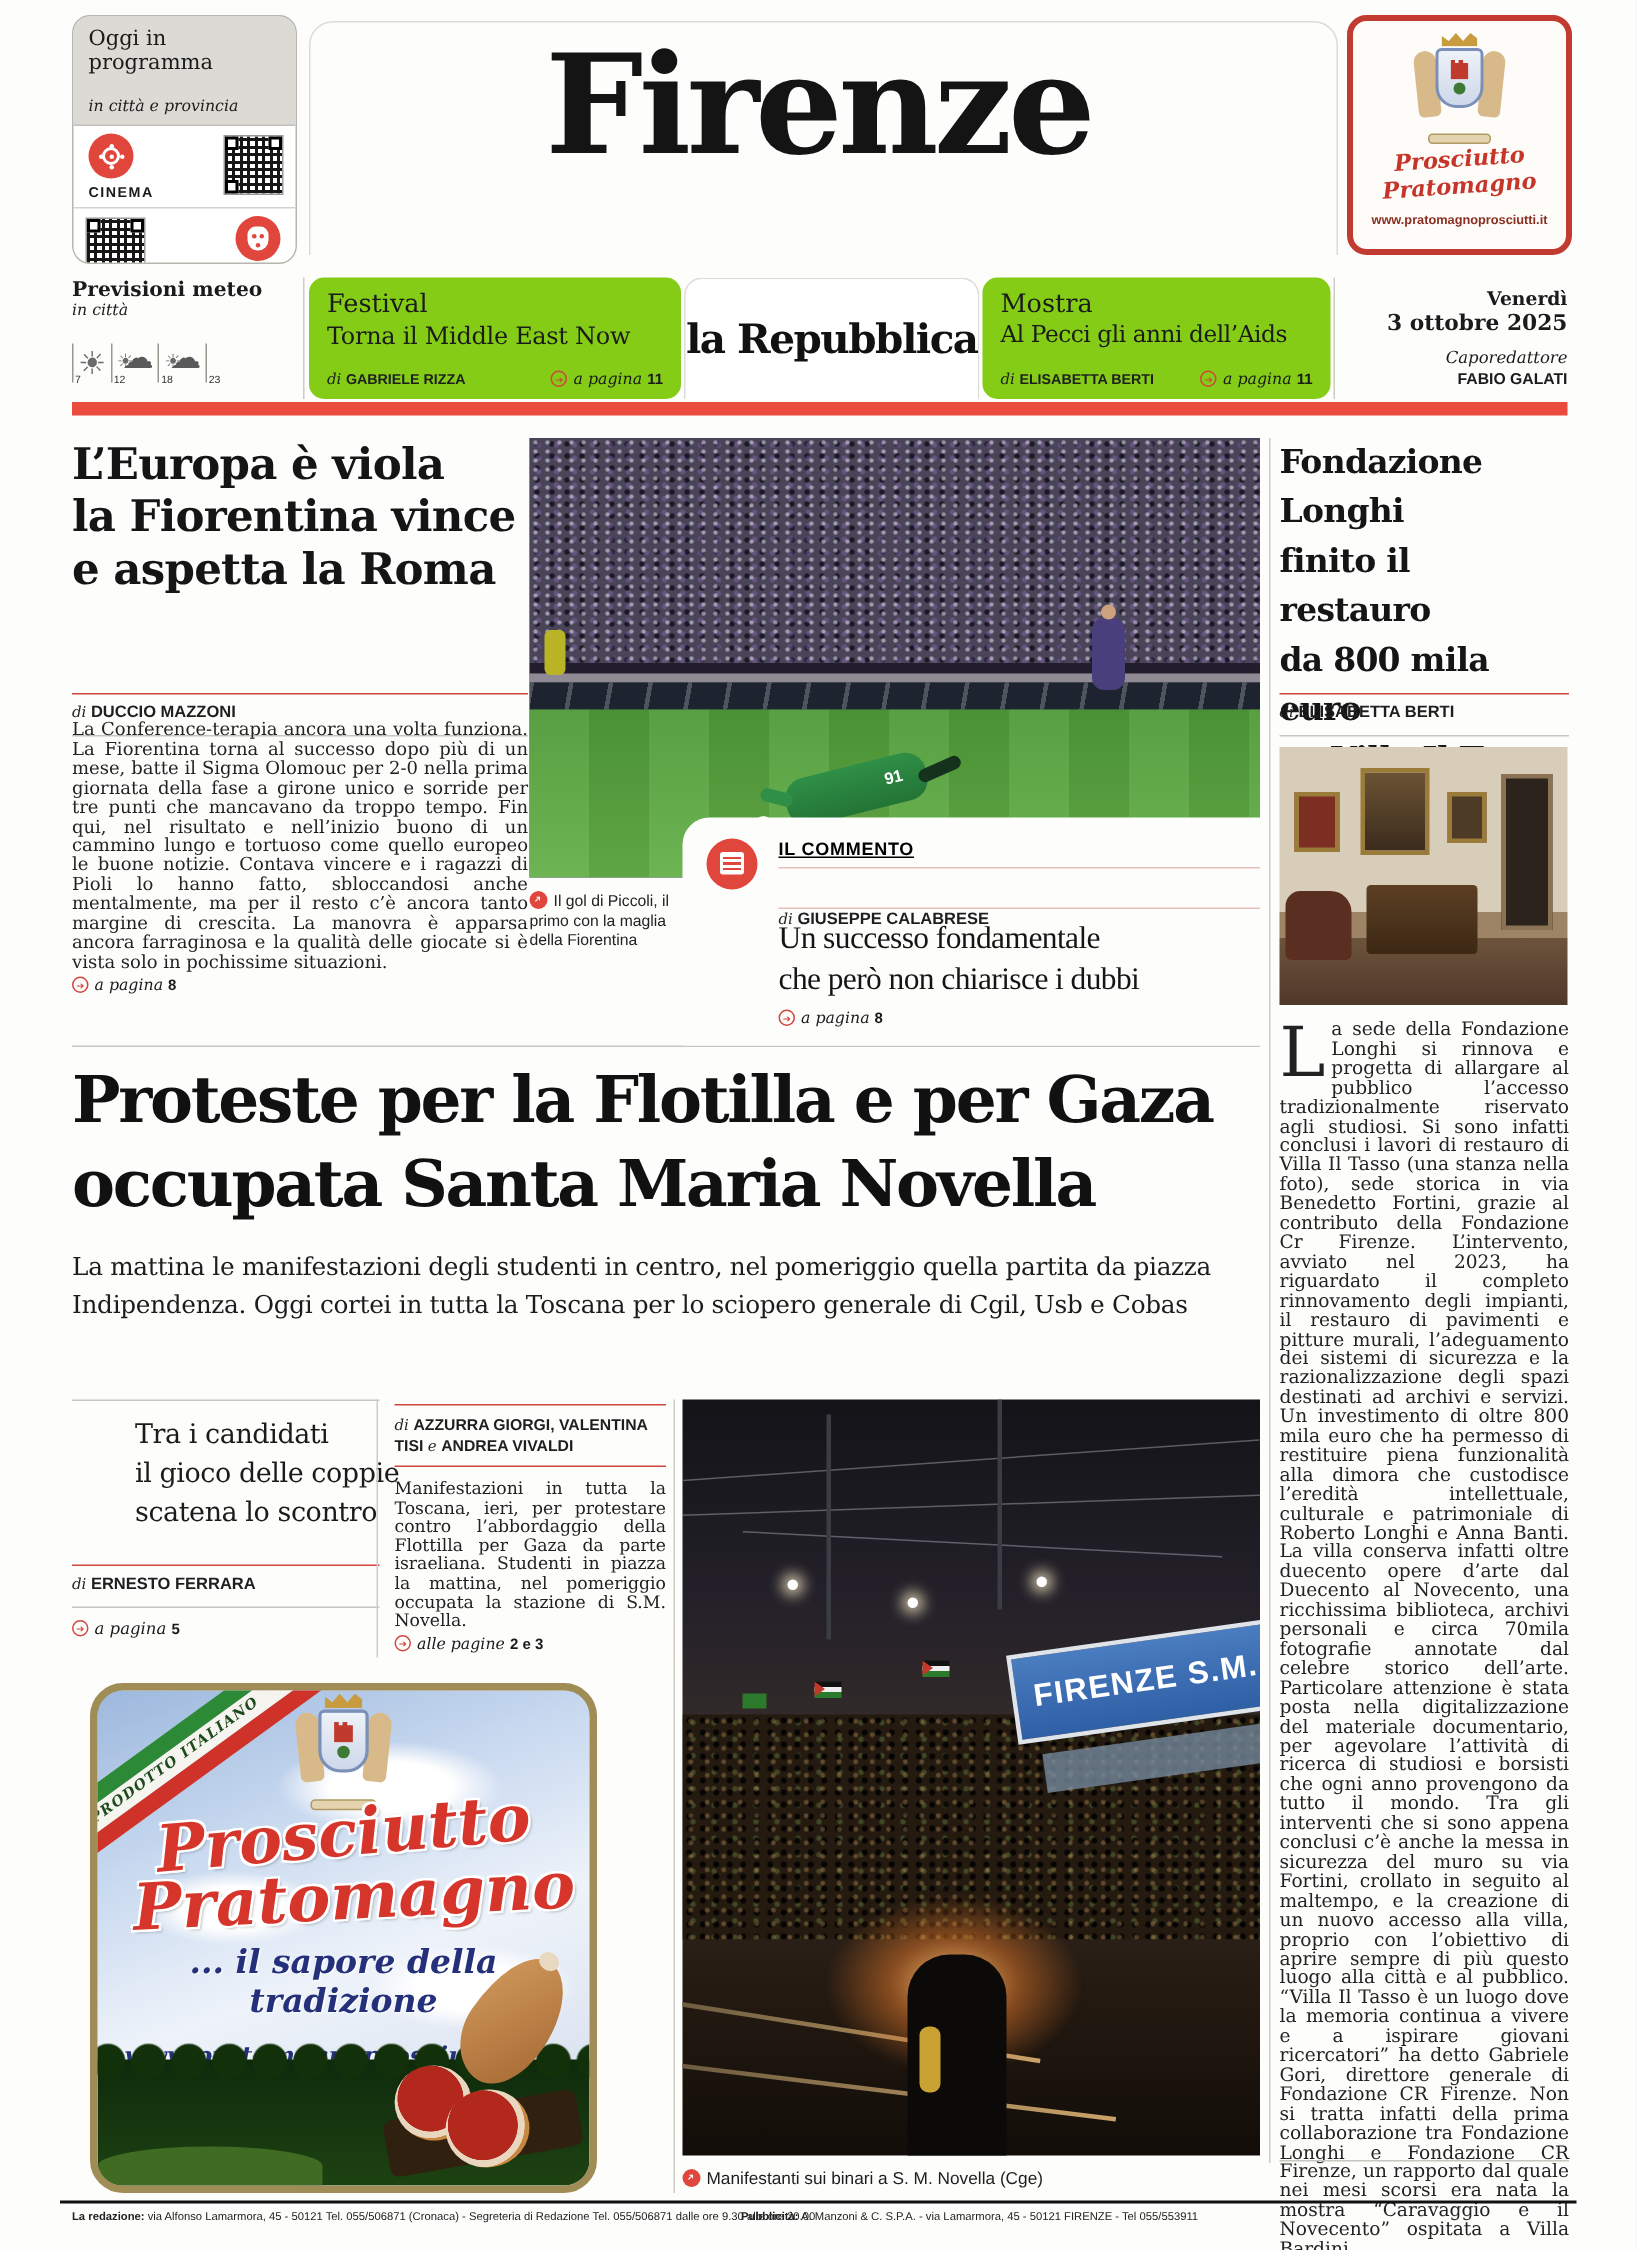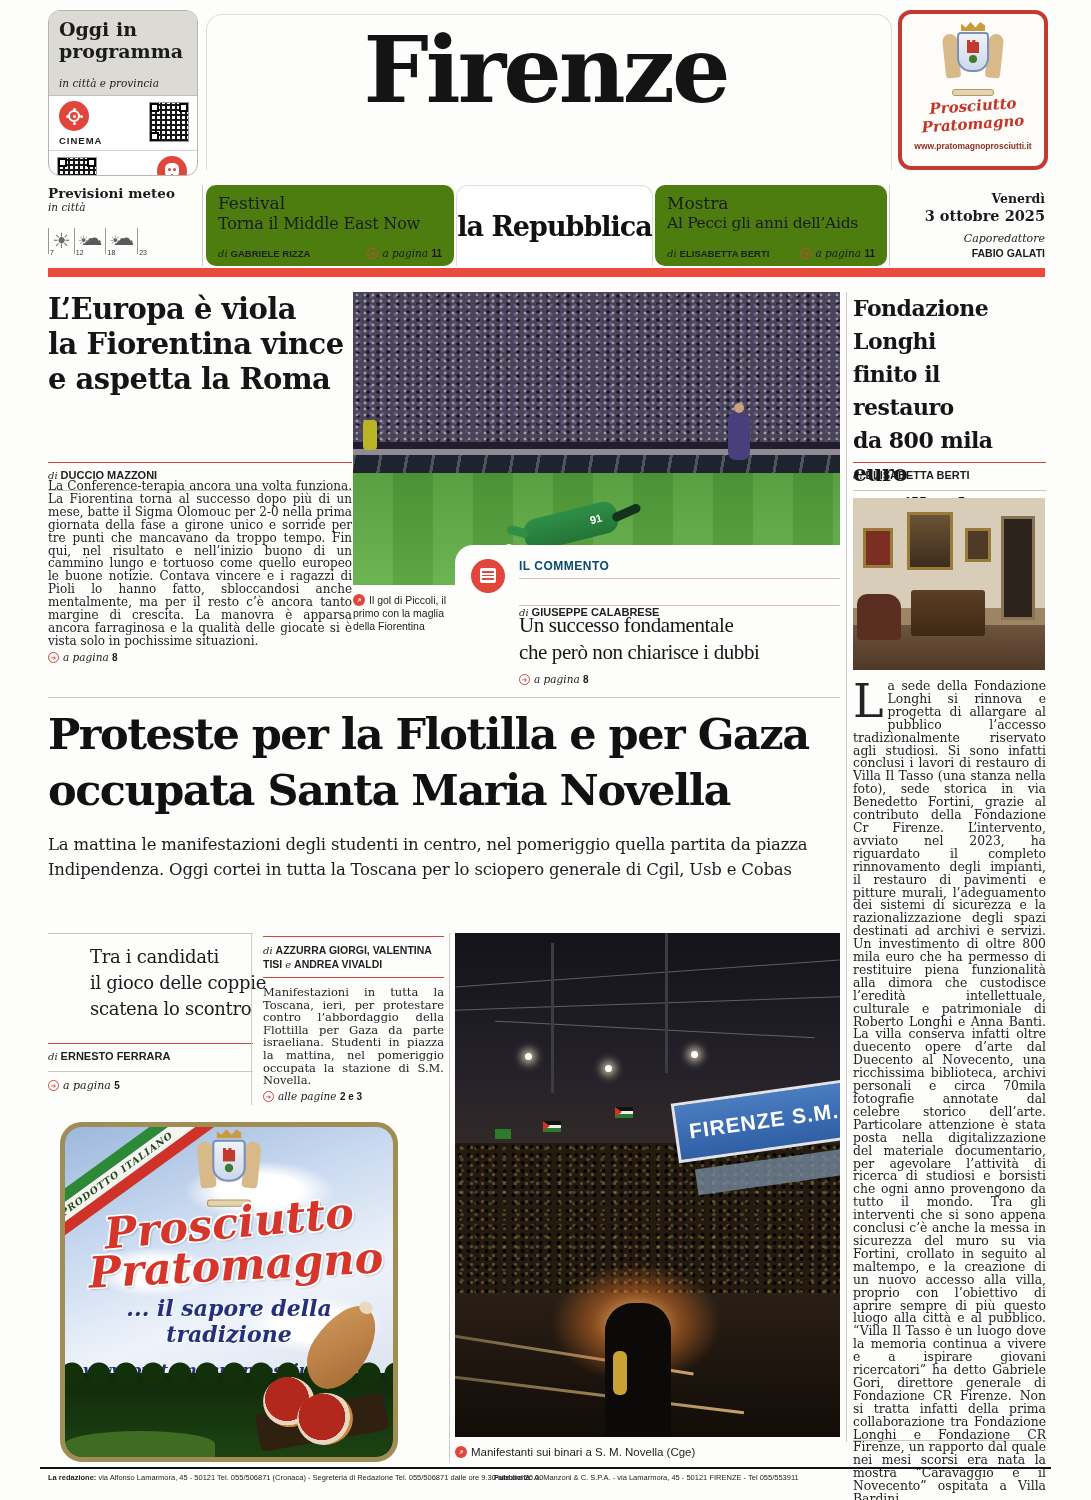--- a/index.html
+++ b/index.html
@@ -9,21 +9,21 @@
   .abs{position:absolute;}
   .prelines{white-space:pre-line;}
   .hair{background:#c9c6c0;height:1px;}
   .vhair{background:#cfccc6;width:1px;}
   .redrule{background:#d0473c;height:1px;}
   .pinkrule{background:#e5beb8;height:1px;}
 
   
   .progbox{left:48px;top:10px;width:150px;height:166px;border:1.5px solid #b8b5af;border-radius:12px;background:#fff;overflow:hidden;}
   .progbox .hd{background:#dcdad4;padding:7px 10px 6px;border-bottom:1px solid #c2c0ba;}
-  .progbox .hd .t{font-weight:700;font-size:19px;}
+  .progbox .hd .t{font-weight:400;font-size:14px;}
   .progbox .hd .s{font-style:italic;font-size:10.5px;margin-top:15px;}
   .prow{position:relative;height:55px;border-bottom:1px solid #d5d3cd;}
   .prow:last-child{border-bottom:none;}
   .plabel{position:absolute;bottom:4px;font:700 9.5px "Liberation Sans",sans-serif;letter-spacing:1px;}
   .qr{position:absolute;width:40px;height:40px;background:#fff;border:1px solid #999;
       background-image:repeating-linear-gradient(0deg,#161616 0 2px,transparent 2px 5px),
                        repeating-linear-gradient(90deg,#161616 0 2px,transparent 2px 5px);}
   .qr i{position:absolute;width:9px;height:9px;border:2px solid #000;background:#fff;}
   .qr .c1{top:0;left:0;} .qr .c2{top:0;right:0;} .qr .c3{bottom:0;left:0;}
   .reddisc{position:absolute;width:30px;height:30px;border-radius:50%;background:#e0463c;}
@@ -54,21 +54,21 @@
   
   .wthr{left:48px;top:185px;width:150px;height:81px;}
   .wthr .t{font-weight:700;font-size:13.5px;}
   .wthr .s{font-style:italic;font-size:10.5px;}
   .wrow{position:absolute;left:0;top:40px;display:flex;align-items:flex-end;gap:3px;font-family:"DejaVu Sans",sans-serif;color:#4c4c4c;}
   .wtick{width:1px;height:26px;background:#9a978f;position:relative;}
   .wtick em{position:absolute;left:2px;bottom:-2px;font:400 7px "Liberation Sans",sans-serif;font-style:normal;color:#333;}
   .wico{font-size:21px;line-height:26px;}
   .wico .sun{color:#6b6b6b;} .wico .cl{color:#5a5a5a;margin-left:-8px;}
 
-  .gcard{background:#4d7c0f;border-radius:10px;padding:8px 12px 6px;}
+  .gcard{background:#84cc16;border-radius:10px;padding:8px 12px 6px;}
   .festival{left:206px;top:185px;width:248px;height:81px;}
   .mostra{left:655px;top:185px;width:232px;height:81px;}
   .gcard .k{font-size:17px;line-height:20px;}
   .gcard .ttl{font-size:16px;line-height:21px;letter-spacing:-0.2px;}
   .mostra .ttl{font-size:15.5px;letter-spacing:-0.3px;}
   .gcard .foot{position:absolute;left:12px;right:12px;bottom:7px;display:flex;justify-content:space-between;align-items:center;}
   .byl{font:700 9.5px "Liberation Sans",sans-serif;color:#1e1e1e;}
   .byl .di{font:italic 10px "DejaVu Serif",serif;font-weight:400;margin-right:3px;}
   .pglink{font-style:italic;font-size:10.5px;color:#1a1a1a;white-space:nowrap;}
   .pglink b{font:700 10px "Liberation Sans",sans-serif;font-style:normal;}
@@ -127,21 +127,21 @@
   .mcaption{left:353px;top:594px;width:100px;font:400 10.5px "Liberation Sans",sans-serif;line-height:13px;color:#222;}
   .capdot{display:inline-block;width:12px;height:12px;background:#e0463c;border-radius:50%;position:relative;margin-right:4px;vertical-align:-2px;}
   .capdot:after{content:"\2794";position:absolute;inset:0;color:#fff;font-size:6px;line-height:12px;text-align:center;transform:rotate(-45deg);font-family:"DejaVu Sans",sans-serif;}
 
   
   .ccard{left:455px;top:545px;width:385px;height:152px;background:#fdfdfc;border-top-left-radius:18px;}
   .ccard .disc{position:absolute;left:16px;top:14px;width:34px;height:34px;border-radius:50%;background:#e0463c;}
   .ccard .disc:before{content:"";position:absolute;left:9px;top:9px;width:16px;height:15px;background:#fff;border-radius:2px;}
   .ccard .disc:after{content:"";position:absolute;left:11px;top:12px;width:12px;height:9px;
       background:repeating-linear-gradient(0deg,#e0463c 0 1.5px,transparent 1.5px 3.5px);}
-  .ccard .kick{position:absolute;left:64px;top:14px;font:700 12px "Liberation Sans",sans-serif;letter-spacing:.5px;color:#0c4a6e;}
+  .ccard .kick{position:absolute;left:64px;top:14px;font:700 12px "Liberation Sans",sans-serif;letter-spacing:.5px;color:#000000;text-decoration:underline;}
   .ccard .r1{position:absolute;left:64px;right:0;top:33px;}
   .ccard .by{position:absolute;left:64px;top:56px;}
   .ccard .by .byl{font-size:11px;}
   .ccard .r2{position:absolute;left:64px;right:0;top:60px;}
   .ccard .chl{position:absolute;left:64px;top:67px;width:320px;font-weight:400;font-size:21px;line-height:27px;letter-spacing:-0.4px;color:#151515;font-family:Liberation Serif, serif;}
   .ccard .pg{position:absolute;left:64px;top:128px;}
 
   
   .vphoto{left:853px;top:498px;width:192px;height:172px;overflow:hidden;background:linear-gradient(#d8cdb9 0 64%,#9c8465 64% 74%,#6d543c 74%,#50382a);}
   .vp-door{position:absolute;right:10px;top:18px;width:34px;height:104px;background:#2c241c;border:3px solid #8a7355;}

